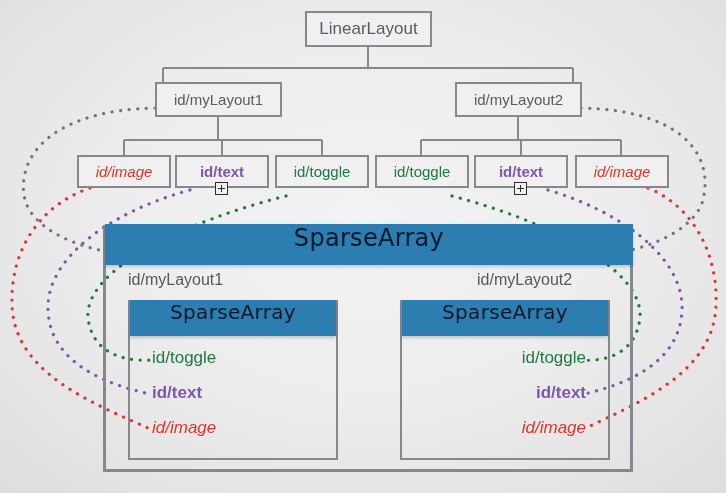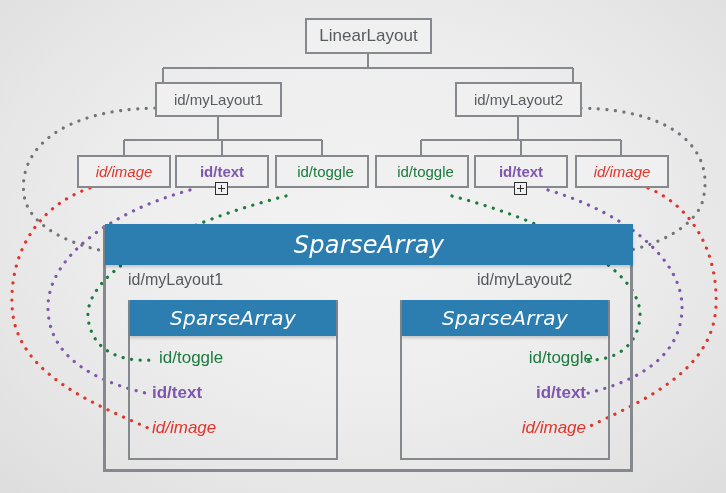--- a/index.html
+++ b/index.html
@@ -23,21 +23,21 @@
     background:#f0f0f0;
     display:flex;align-items:center;justify-content:center;
     color:#585c60;
     white-space:nowrap;
   }
   .node.root{font-size:17px;}
   .node.mid{font-size:15px;}
   .node.leaf{font-size:15px;}
   .c-red{color:#e0342a;font-style:italic;}
   .c-purple{color:#7f56ad;font-weight:bold;}
-  .c-green{color:#1c7a3e;margin-left:7px;}
+  .c-green{color:#1c7a3e;}
 
   
   .plusmark{
     position:absolute;width:13px;height:13px;
     border:1.5px solid #2d2d2d;background:#f1f1f1;
     box-sizing:border-box;
   }
   .plusmark:before,.plusmark:after{
     content:"";position:absolute;background:#2d2d2d;
   }
@@ -45,26 +45,25 @@
   .plusmark:after{top:2px;bottom:2px;left:4.5px;width:1.5px;}
 
   
   .outerbox{
     position:absolute;box-sizing:border-box;
     border:3px solid #85898e;border-top:none;background:transparent;
   }
   .bluebar{
     position:absolute;box-sizing:border-box;
     background:#2c7db0;
-    color:#ffffff;
-    display:flex;align-items:center;justify-content:center;
+    color:#0f172a;
+    display:flex;justify-content:center;
     font-family:"DejaVu Sans",sans-serif;
     letter-spacing:.3px;
     box-shadow:0 2px 3px rgba(0,0,0,.18);
-    font-style:italic;
   }
   .bluebar.big{font-size:24px;}
   .bluebar.small{font-size:20px;}
   .grouplabel{
     position:absolute;font-size:16px;color:#55595d;white-space:nowrap;
   }
   .innerbox{
     position:absolute;box-sizing:border-box;
     border:2px solid #85898e;border-top:none;background:transparent;
   }
@@ -110,21 +109,21 @@
       <path d="M90,188 C40,205 10,250 12,305 C14,372 90,402 148,428" stroke="#e0342a" stroke-dasharray="0.1 8.5"></path>
       <path d="M190,190 C110,212 46,258 48,310 C50,362 104,384 150,394" stroke="#7f56ad" stroke-dasharray="0.1 8.5"></path>
       <path d="M286,196 C190,220 84,268 88,318 C92,352 122,362 152,360" stroke="#1c7a3e" stroke-dasharray="0.1 8.5"></path>
 
       <path d="M648,188 C692,206 718,252 716,305 C714,372 640,402 586,428" stroke="#e0342a" stroke-dasharray="0.1 8.5"></path>
       <path d="M548,190 C622,212 684,258 682,310 C680,362 628,384 584,394" stroke="#7f56ad" stroke-dasharray="0.1 8.5"></path>
       <path d="M452,196 C544,220 644,268 640,318 C636,352 608,362 582,360" stroke="#1c7a3e" stroke-dasharray="0.1 8.5"></path>
     </g>
   </svg>
 
-  <div class="node root" style="left:305px;top:18px;width:127px;height:36px;">
+  <div class="node root" style="left:305px;top:11px;width:127px;height:36px;">
     <span>LinearLayout</span>
   </div>
 
   <div class="node mid" style="left:155px;top:82px;width:127px;height:35px;">
     <span>id/myLayout1</span>
   </div>
   <div class="node mid" style="left:455px;top:82px;width:127px;height:35px;">
     <span>id/myLayout2</span>
   </div>
 

